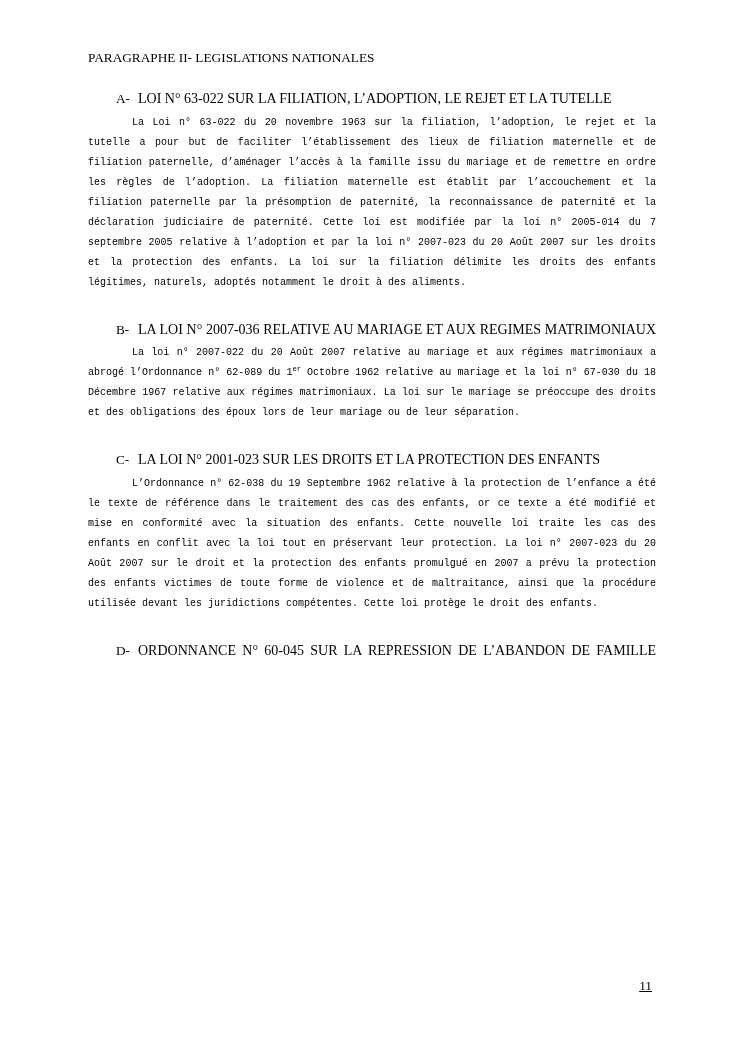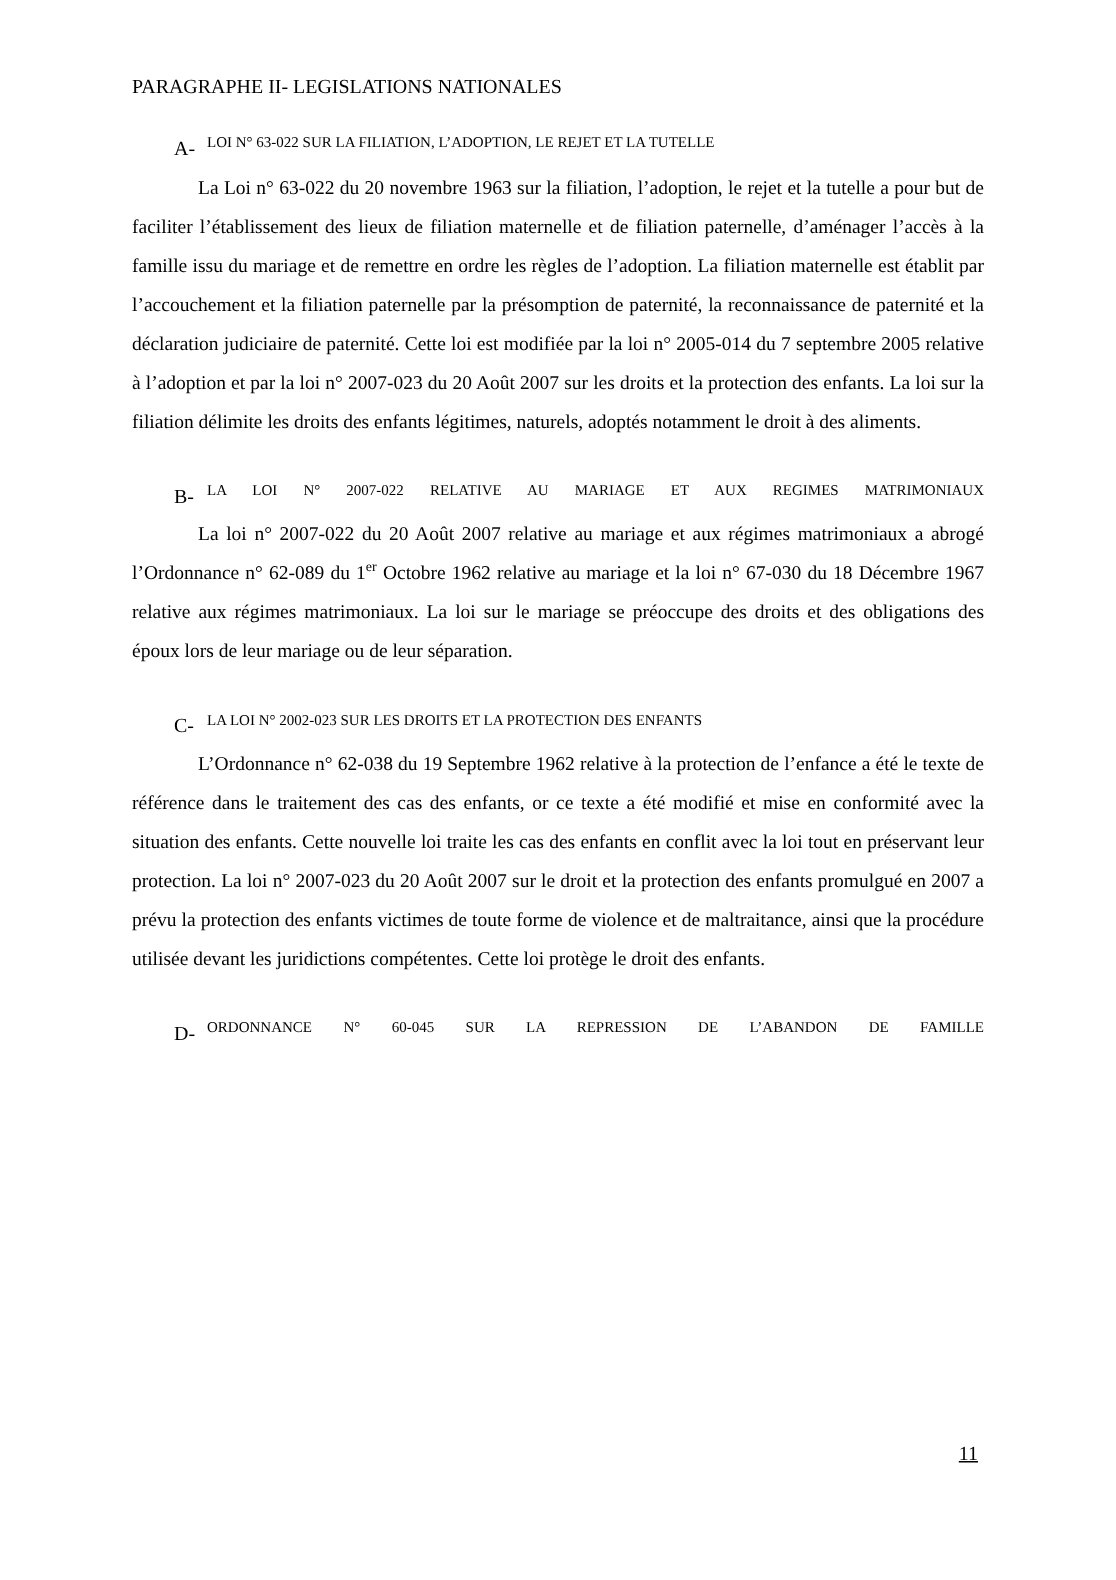--- a/index.html
+++ b/index.html
@@ -45,35 +45,36 @@
     padding-left: 28px;
   }
   .section-letter {
     width: 22px;
     flex: 0 0 22px;
     font-size: 13.3px;
     line-height: 1.9;
   }
   .section-title {
     flex: 1 1 auto;
-    font-size: 10px;
+    font-size: 14px;
     line-height: 1.9;
   }
   .para {
     margin: 0;
     text-indent: 44px;
     text-align: justify;
-    font-size: 13px;
+    font-size: 10px;
     line-height: 2.0;
+    font-family: Liberation Mono, monospace;
   }
   .spacer-md { height: 18px; }
   .page-number {
     position: absolute;
     right: 92px;
-    bottom: 78px;
+    bottom: 61px;
     font-size: 13.3px;
     line-height: 1;
     text-decoration: underline;
   }
   sup {
     font-size: 0.72em;
     vertical-align: super;
     line-height: 0;
   }
   .justify-stretch {
@@ -96,31 +97,31 @@
         <div class="section-title">LOI N° 63-022 SUR LA FILIATION, L’ADOPTION, LE REJET ET LA TUTELLE</div>
       </div>
       <p class="para">La Loi n° 63-022 du 20 novembre 1963 sur la filiation, l’adoption, le rejet et la tutelle a pour but de faciliter l’établissement des lieux de filiation maternelle et de filiation paternelle, d’aménager l’accès à la famille issu du mariage et de remettre en ordre les règles de l’adoption. La filiation maternelle est établit par l’accouchement et la filiation paternelle par la présomption de paternité, la reconnaissance de paternité et la déclaration judiciaire de paternité. Cette loi est modifiée par la loi n° 2005-014 du 7 septembre 2005 relative à l’adoption et par la loi n° 2007-023 du 20 Août 2007 sur les droits et la protection des enfants. La loi sur la filiation délimite les droits des enfants légitimes, naturels, adoptés notamment le droit à des aliments.</p>
     </div>
 
     <div class="spacer-md"></div>
 
     <div class="section">
       <div class="section-heading">
         <div class="section-letter">B-</div>
-        <div class="section-title justify-stretch">LA LOI N° 2007-022 RELATIVE AU MARIAGE ET AUX REGIMES MATRIMONIAUX</div>
+        <div class="section-title justify-stretch">LA LOI N° 2007-036 RELATIVE AU MARIAGE ET AUX REGIMES MATRIMONIAUX</div>
       </div>
       <p class="para"><span>La loi n° 2007-022 du 20 Août 2007 relative au mariage et aux régimes matrimoniaux a abrogé l’Ordonnance n° 62-089 du 1</span><sup>er</sup><span> Octobre 1962 relative au mariage et la loi n° 67-030 du 18 Décembre 1967 relative aux régimes matrimoniaux. La loi sur le mariage se préoccupe des droits et des obligations des époux lors de leur mariage ou de leur séparation.</span></p>
     </div>
 
     <div class="spacer-md"></div>
 
     <div class="section">
       <div class="section-heading">
         <div class="section-letter">C-</div>
-        <div class="section-title">LA LOI N° 2002-023 SUR LES DROITS ET LA PROTECTION DES ENFANTS</div>
+        <div class="section-title">LA LOI N° 2001-023 SUR LES DROITS ET LA PROTECTION DES ENFANTS</div>
       </div>
       <p class="para">L’Ordonnance n° 62-038 du 19 Septembre 1962 relative à la protection de l’enfance a été le texte de référence dans le traitement des cas des enfants, or ce texte a été modifié et mise en conformité avec la situation des enfants.  Cette nouvelle loi traite les cas des enfants en conflit avec la loi tout en préservant leur protection. La loi n° 2007-023 du 20 Août 2007 sur le droit et la protection des enfants promulgué en 2007 a prévu la protection des enfants victimes de toute forme de violence et de maltraitance, ainsi que la procédure utilisée devant les juridictions compétentes. Cette loi protège le droit des enfants.</p>
     </div>
 
     <div class="spacer-md"></div>
 
     <div class="section">
       <div class="section-heading">
         <div class="section-letter">D-</div>
         <div class="section-title justify-stretch">ORDONNANCE N° 60-045 SUR LA REPRESSION DE L’ABANDON DE FAMILLE</div>

